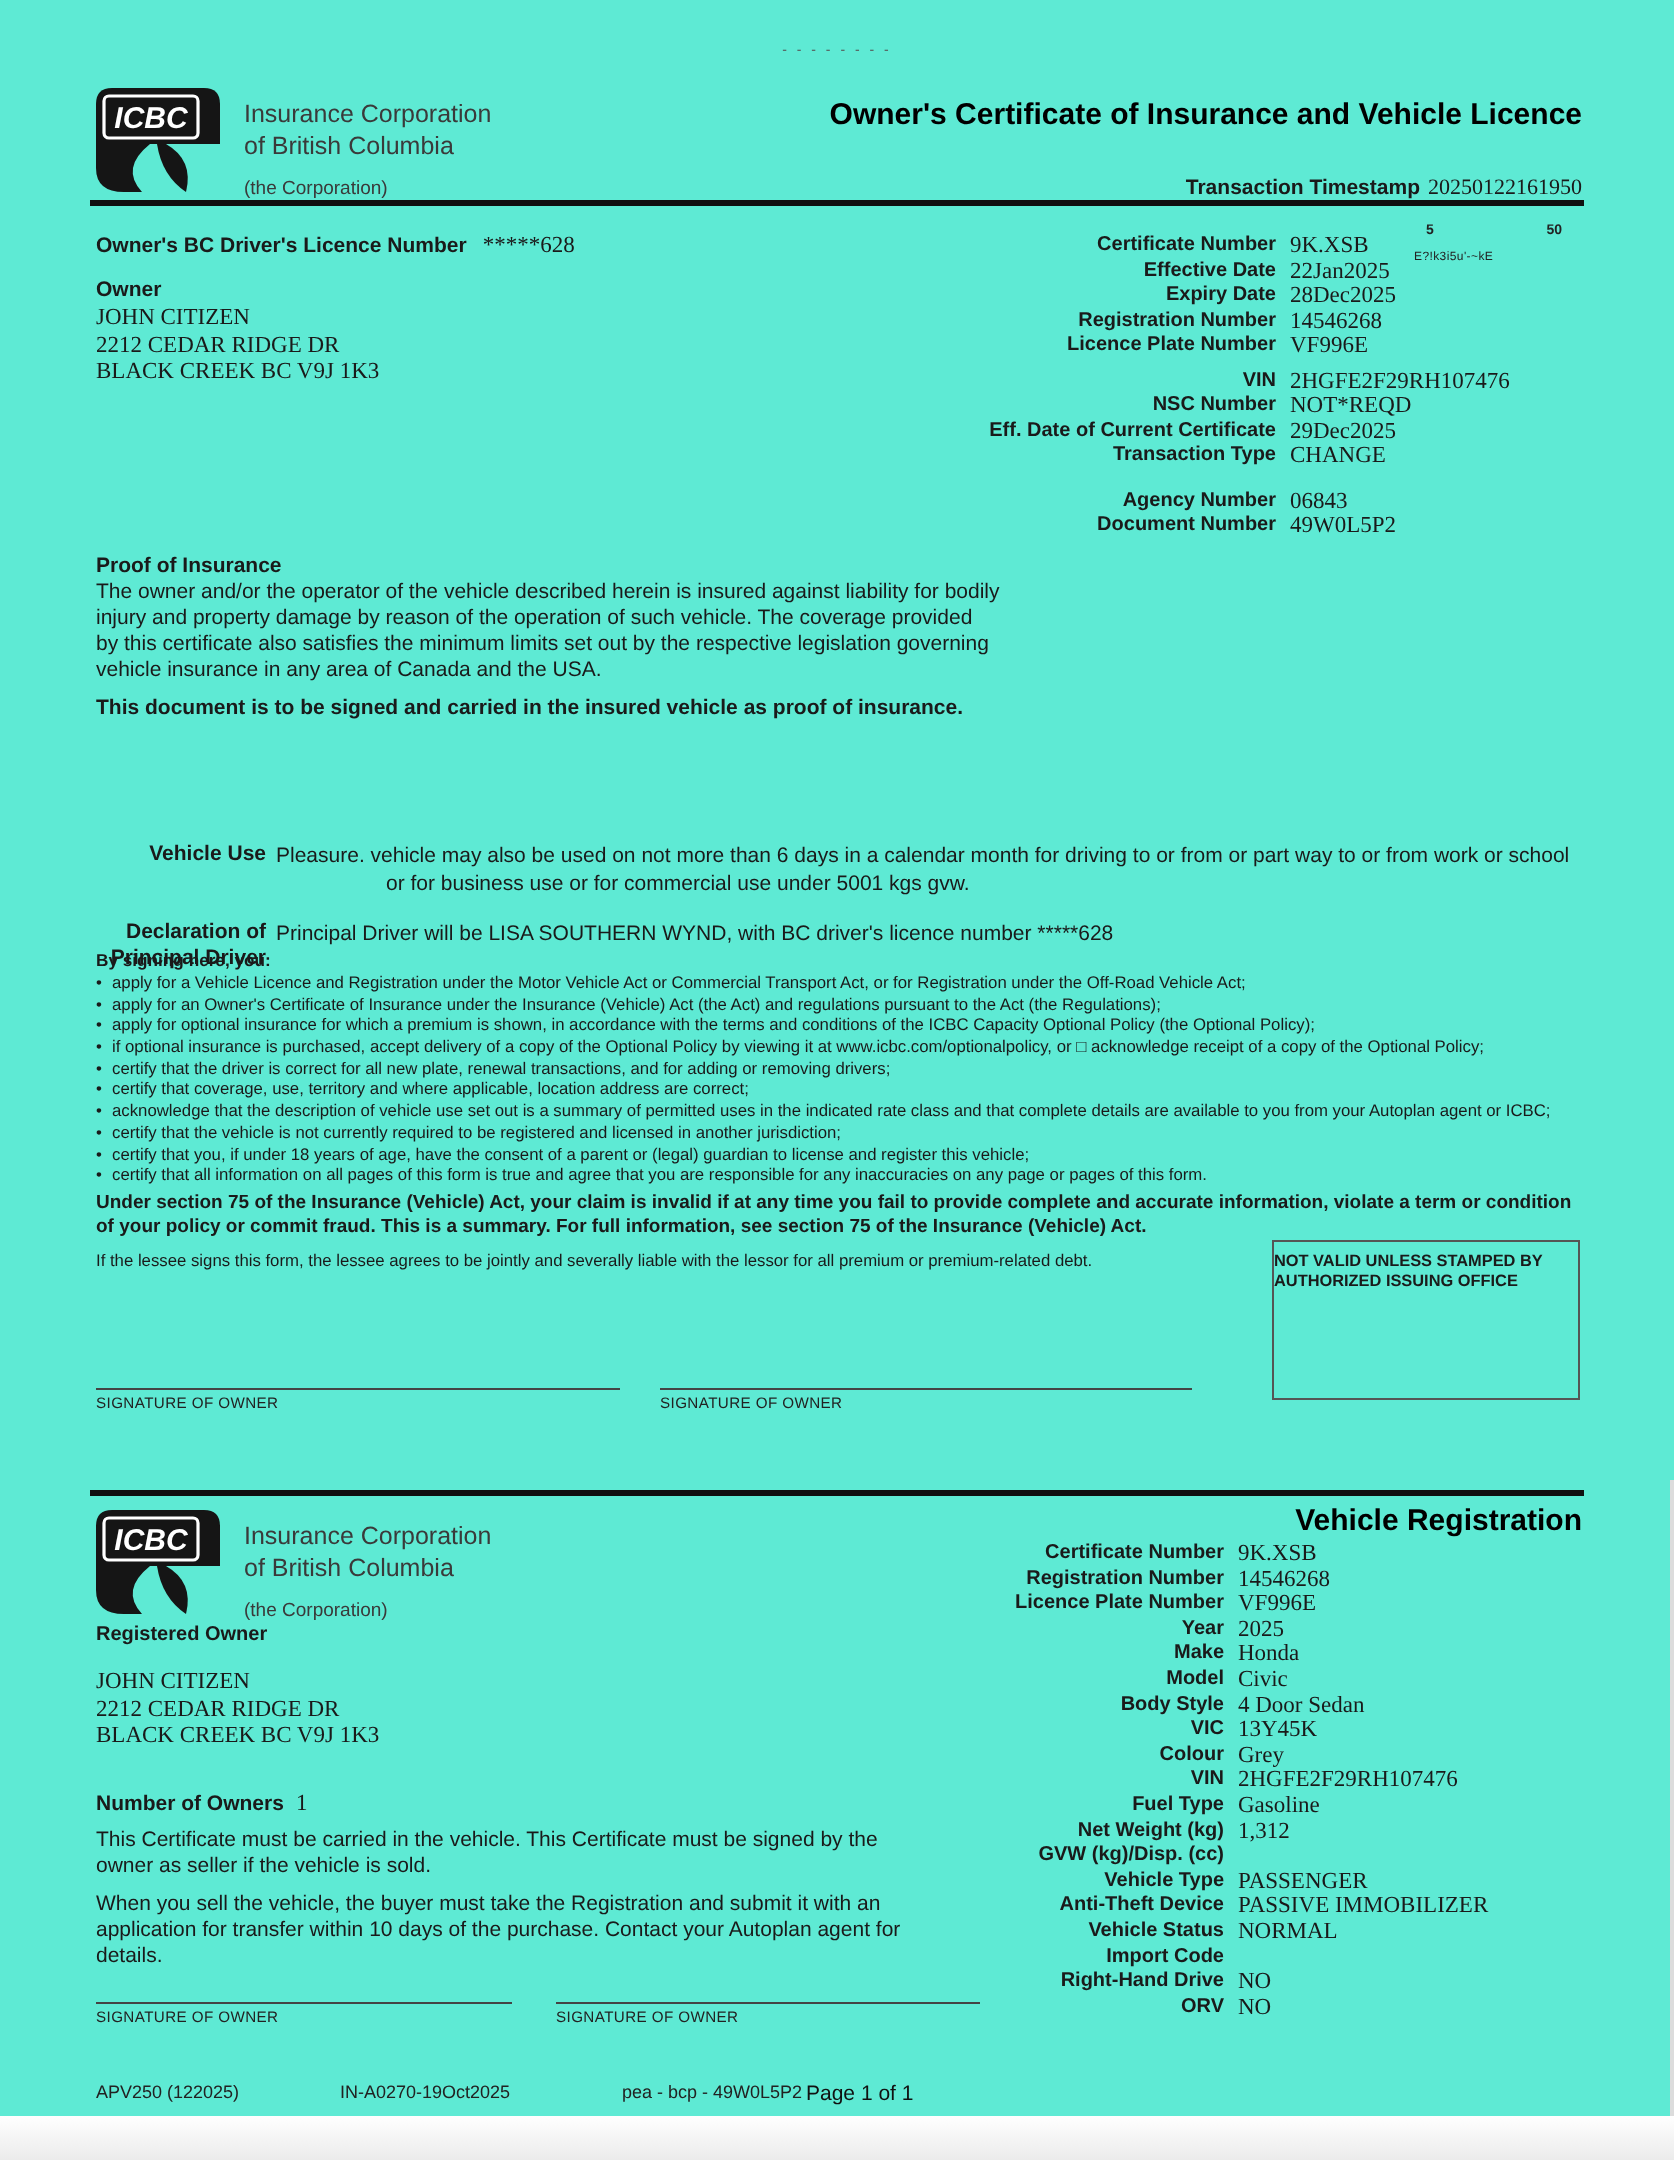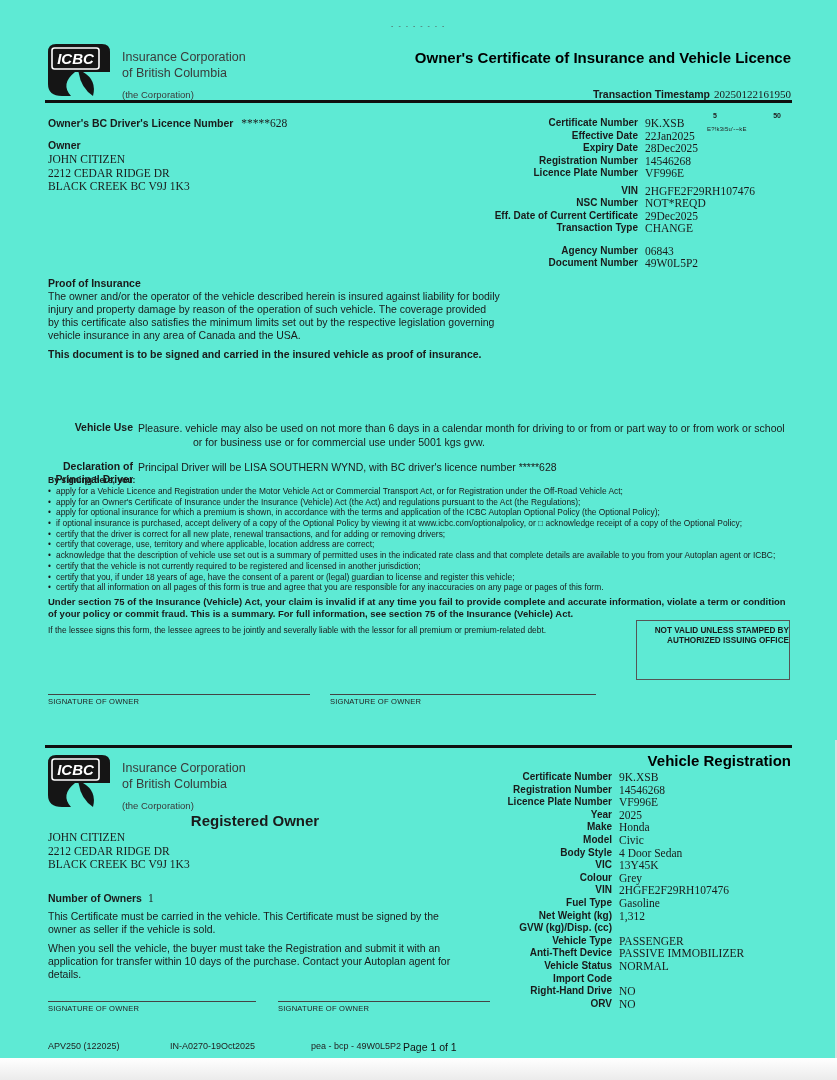--- a/index.html
+++ b/index.html
@@ -65,36 +65,36 @@
   .mt1 { margin-top:11px; } .mt2 { margin-top:7px; }
 
   
   .smallprint { position:absolute; top:475px; left:48px; width:746px; }
   .sp-head { font-size:8.6px; font-weight:bold; margin-bottom:2px; }
   .bullet { font-size:8.4px; line-height:9.3px; margin-bottom:1.4px; padding-left:8px; position:relative; }
   .bullet::before { content:"\2022"; position:absolute; left:0; top:0; }
   .sp-bold { font-size:9.5px; font-weight:bold; line-height:11.5px; margin-top:4px; }
   .sp-lessee { font-size:8.4px; margin-top:6px; }
 
-  .stamp { position:absolute; top:620px; left:636px; width:154px; height:60px;
-    border:1px solid #555; text-align:right; font-weight:bold; font-size:8.2px;
+  .stamp { position:absolute; top:620px; left:636px; width:154px; height:80px;
+    border:1px solid #555; text-align:left; font-weight:bold; font-size:8.2px;
     line-height:10px; padding-top:5px; box-sizing:border-box; }
 
   
   .sigrow { position:absolute; display:flex; }
   .sig1 { top:694px; left:48px; gap:20px; }
   .sig2 { top:1001px; left:48px; gap:22px; }
   .sig { border-top:1px solid #444; padding-top:2px; font-size:7.6px; color:#222; letter-spacing:0.2px; }
   .sig.a1 { width:262px; } .sig.a2 { width:266px; }
   .sig.b1 { width:208px; } .sig.b2 { width:212px; }
 
   .reg-title { position:absolute; top:752px; right:46px; font-size:15px; font-weight:bold; color:#000; }
 
   .reg-owner { position:absolute; top:812px; left:48px; width:414px; }
-  .reg-owner .head { font-size:15px; font-weight:bold; margin-bottom:2px;text-align:center; }
+  .reg-owner .head { font-size:10px; font-weight:bold; margin-bottom:12px; }
   .numown { margin-top:20px; font-size:10.5px; font-weight:bold; }
   .numown .val { font-family:"Liberation Serif", serif; font-weight:normal; font-size:11.5px; margin-left:6px; }
   .carry { margin-top:6px; font-size:10.5px; font-weight:normal; line-height:13px; }
   .sell { margin-top:6px; font-size:10.5px; line-height:13px; }
 
   .footer { position:absolute; top:1041px; left:48px; width:744px; height:16px; font-size:9px; color:#222; }
   .footer span { position:absolute; top:0; white-space:nowrap; }
   .f1 { left:0; } .f2 { left:122px; } .f3 { left:234px;padding-left:29px; }
   .f4 { left:355px; font-size:10.5px; color:#111; }
 
@@ -222,21 +222,21 @@
       <div class="ud-value">Principal Driver will be LISA SOUTHERN WYND, with BC driver's licence number *****628</div>
     </div>
   </div>
 
   <div class="smallprint">
     <div class="sp-head">By signing here, you:</div>
     <div>
 
     <div class="bullet">apply for a Vehicle Licence and Registration under the Motor Vehicle Act or Commercial Transport Act, or for Registration under the Off-Road Vehicle Act;</div>
         <div class="bullet">apply for an Owner's Certificate of Insurance under the Insurance (Vehicle) Act (the Act) and regulations pursuant to the Act (the Regulations);</div>
-        <div class="bullet">apply for optional insurance for which a premium is shown, in accordance with the terms and application of the ICBC Autoplan Optional Policy (the Optional Policy);</div>
+        <div class="bullet">apply for optional insurance for which a premium is shown, in accordance with the terms and conditions of the ICBC Capacity Optional Policy (the Optional Policy);</div>
         <div class="bullet">if optional insurance is purchased, accept delivery of a copy of the Optional Policy by viewing it at www.icbc.com/optionalpolicy, or □ acknowledge receipt of a copy of the Optional Policy;</div>
         <div class="bullet">certify that the driver is correct for all new plate, renewal transactions, and for adding or removing drivers;</div>
         <div class="bullet">certify that coverage, use, territory and where applicable, location address are correct;</div>
         <div class="bullet">acknowledge that the description of vehicle use set out is a summary of permitted uses in the indicated rate class and that complete details are available to you from your Autoplan agent or ICBC;</div>
         <div class="bullet">certify that the vehicle is not currently required to be registered and licensed in another jurisdiction;</div>
         <div class="bullet">certify that you, if under 18 years of age, have the consent of a parent or (legal) guardian to license and register this vehicle;</div>
         <div class="bullet">certify that all information on all pages of this form is true and agree that you are responsible for any inaccuracies on any page or pages of this form.</div>
       </div>
     <div class="sp-bold" style="max-width:744px">Under section 75 of the Insurance (Vehicle) Act, your claim is invalid if at any time you fail to provide complete and accurate information, violate a term or condition of your policy or commit fraud. This is a summary. For full information, see section 75 of the Insurance (Vehicle) Act.</div>
     <div class="sp-lessee">If the lessee signs this form, the lessee agrees to be jointly and severally liable with the lessor for all premium or premium-related debt.</div>

